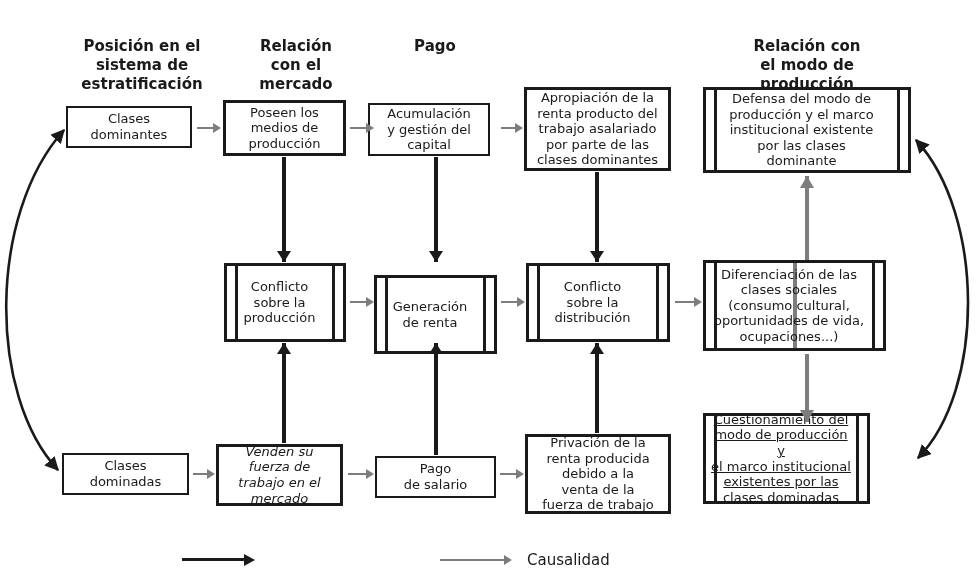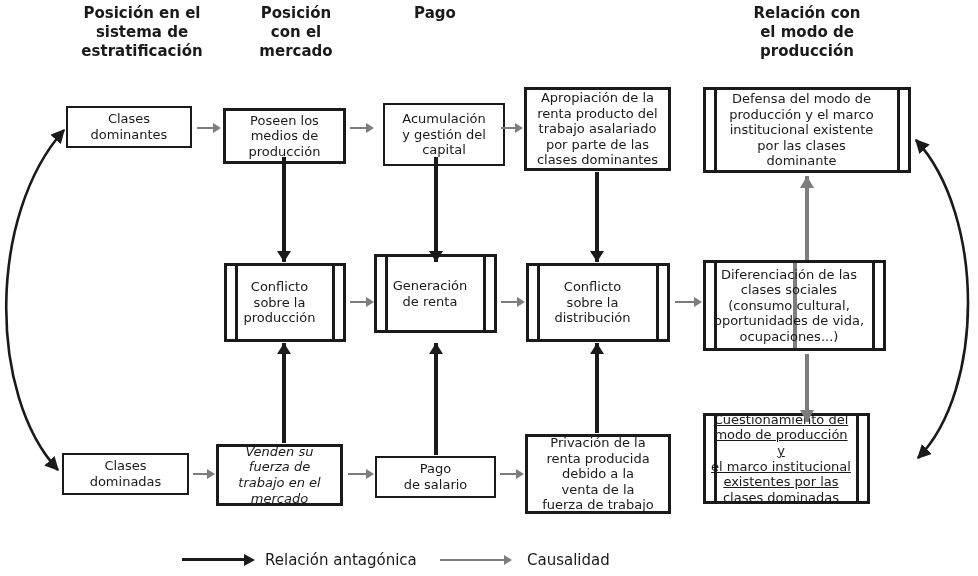--- a/index.html
+++ b/index.html
@@ -2,21 +2,21 @@
 <html><head>
 <meta charset="utf-8">
 <style>
   html,body { margin:0; padding:0; background:#ffffff; }
   .canvas {
     position:relative; width:978px; height:576px; background:#ffffff;
     font-family:"DejaVu Sans", sans-serif; color:#1a1a1a; overflow:hidden;
   }
   .hdr {
     position:absolute; text-align:center; font-weight:bold; font-size:15px;
-    line-height:1.25; white-space:pre-line; color:#1a1a1a;
+    line-height:1.25; white-space:pre-line; color:#1a1a1a;margin-top:33px;
   }
   .box {
     position:absolute; background:#ffffff; border:2px solid #1a1a1a;
     display:flex; align-items:center; justify-content:center;
     text-align:center; font-size:13px; line-height:1.2; box-sizing:border-box;
     padding:2px 4px;
   }
   .box.thick { border-width:3px; }
   .box span { white-space:pre-line; }
   
@@ -70,38 +70,38 @@
         <path d="M0,0 L10,5 L0,10 Z" fill="#1a1a1a"></path>
       </marker>
     </defs>
     <path d="M 64 130 C -12 215, -12 395, 58 470" fill="none" stroke="#1a1a1a" stroke-width="2.6" marker-start="url(#ah)" marker-end="url(#ah)"></path>
     <path d="M 916 140 C 985 215, 985 390, 918 458" fill="none" stroke="#1a1a1a" stroke-width="2.6" marker-start="url(#ah)" marker-end="url(#ah)"></path>
   </svg>
 
   <div class="hdr" style="left:57px;  top:4px; width:170px;">Posición en el
 sistema de
 estratificación</div>
-  <div class="hdr" style="left:236px; top:4px; width:120px;">Posición
+  <div class="hdr" style="left:236px; top:4px; width:120px;">Relación
 con el
 mercado</div>
   <div class="hdr" style="left:375px; top:4px; width:120px;">Pago</div>
   <div class="hdr" style="left:722px; top:4px; width:170px;">Relación con
 el modo de
 producción</div>
 
   <div class="box" style="left:66px;  top:106px; width:126px; height:42px;">
       <span>Clases
 dominantes</span>
     </div>
-  <div class="box thick" style="left:223px; top:108px; width:123px; height:56px;">
+  <div class="box thick" style="left:223px; top:100px; width:123px; height:56px;">
       <span>Poseen los
 medios de
 producción</span>
     </div>
-  <div class="box" style="left:383px; top:103px; width:122px; height:63px;">
+  <div class="box" style="left:368px; top:103px; width:122px; height:53px;">
       <span>Acumulación
 y gestión del
 capital</span>
     </div>
   <div class="box thick" style="left:524px; top:87px;  width:147px; height:84px;">
       <span>Apropiación de la
 renta producto del
 trabajo asalariado
 por parte de las
 clases dominantes</span>
@@ -112,21 +112,21 @@
 institucional existente
 por las clases
 dominante</span>
     </div>
 
   <div class="box pp" style="left:224px; top:263px; width:122px; height:79px;">
       <span>Conflicto
 sobre la
 producción</span>
     </div>
-  <div class="box pp" style="left:374px; top:254px; width:123px; height:79px;">
+  <div class="box pp" style="left:374px; top:275px; width:123px; height:79px;">
       <span>Generación
 de renta</span>
     </div>
   <div class="box pp" style="left:526px; top:263px; width:144px; height:79px;">
       <span>Conflicto
 sobre la
 distribución</span>
     </div>
   <div class="box pp z0" style="left:703px; top:260px; width:183px; height:91px;">
       <div class="pline"></div>
@@ -180,17 +180,16 @@
   <div class="va k down" style="left:434px; top:157px; height:105px;"></div>
   <div class="va k down" style="left:595px; top:172px; height:90px;"></div>
   <div class="va k up" style="left:282px; top:343px; height:100px;"></div>
   <div class="va k up" style="left:434px; top:343px; height:112px;"></div>
   <div class="va k up" style="left:595px; top:343px; height:90px;"></div>
 
   <div class="va g up" style="left:805px; top:176px; height:84px;"></div>
   <div class="va g down" style="left:805px; top:354px; height:68px;"></div>
 
   <div class="ha k" style="left:182px; top:558px; width:62px;"></div>
-  <div class="legend-label" style="left:265px; top:551px;">Relación antagónica</div>
   <div class="ha" style="left:440px; top:559px; width:64px;"></div>
   <div class="legend-label" style="left:527px; top:551px;">Causalidad</div>
 
 </div>
 
 </body></html>

